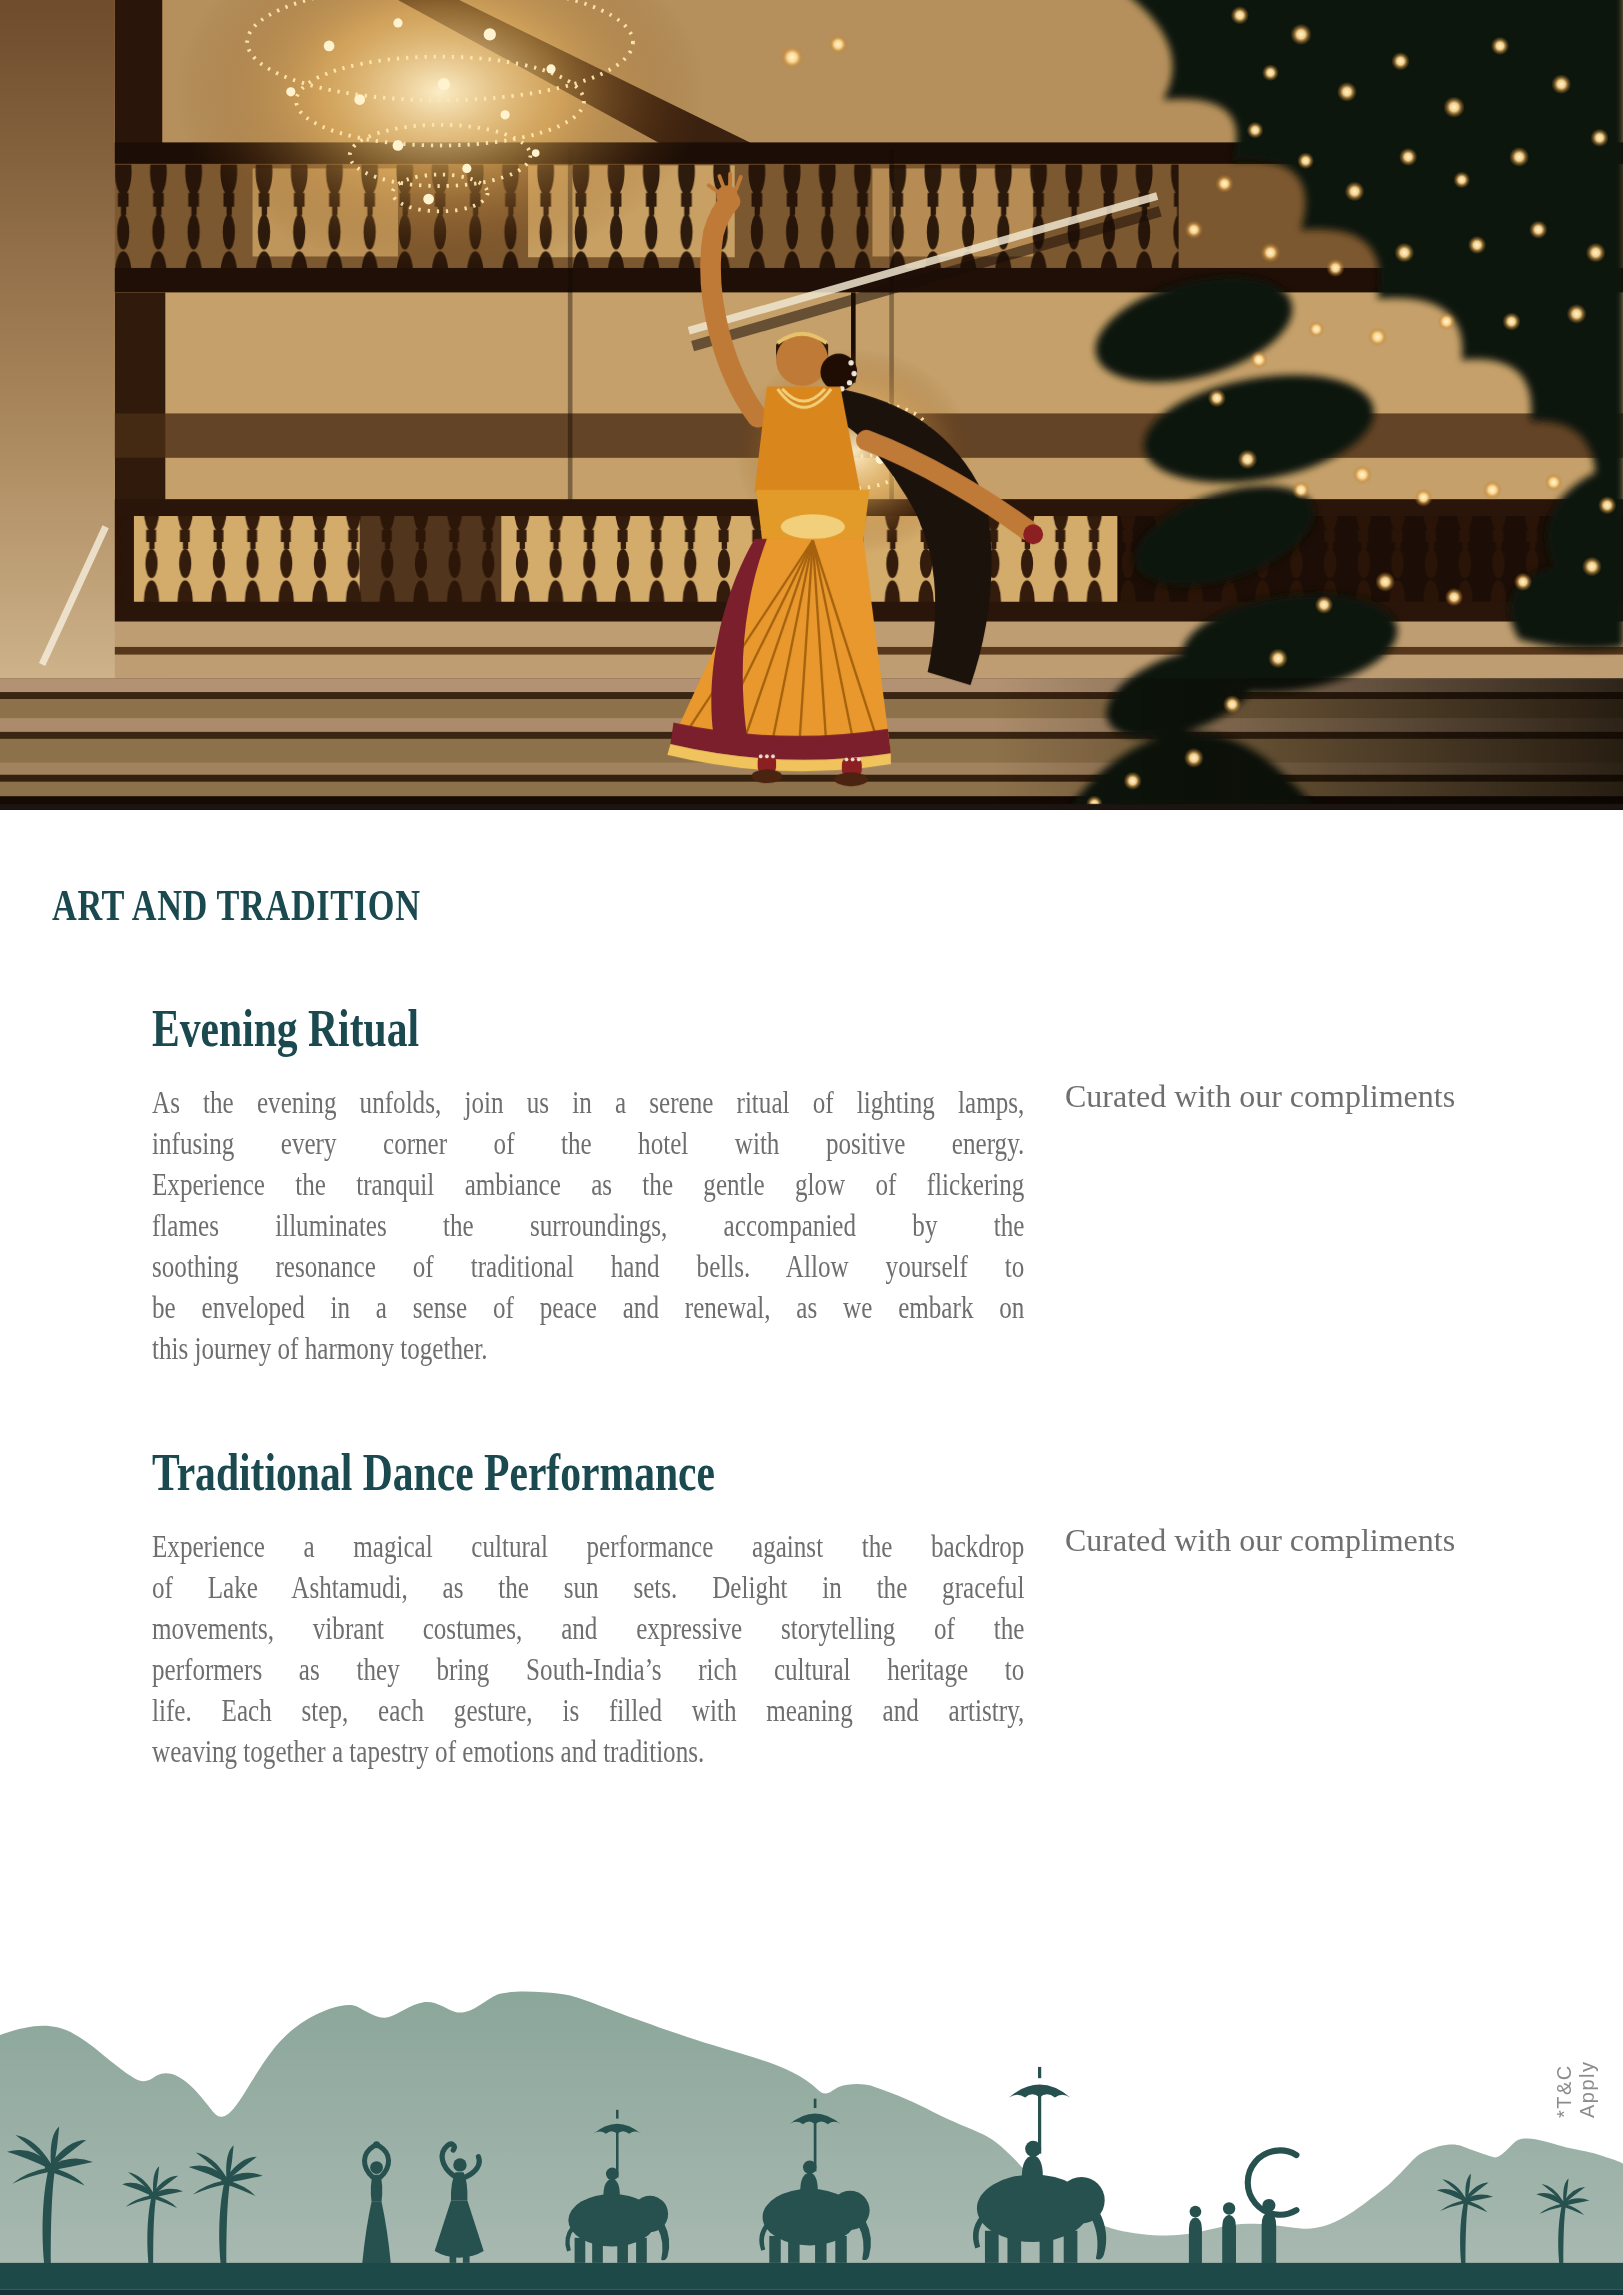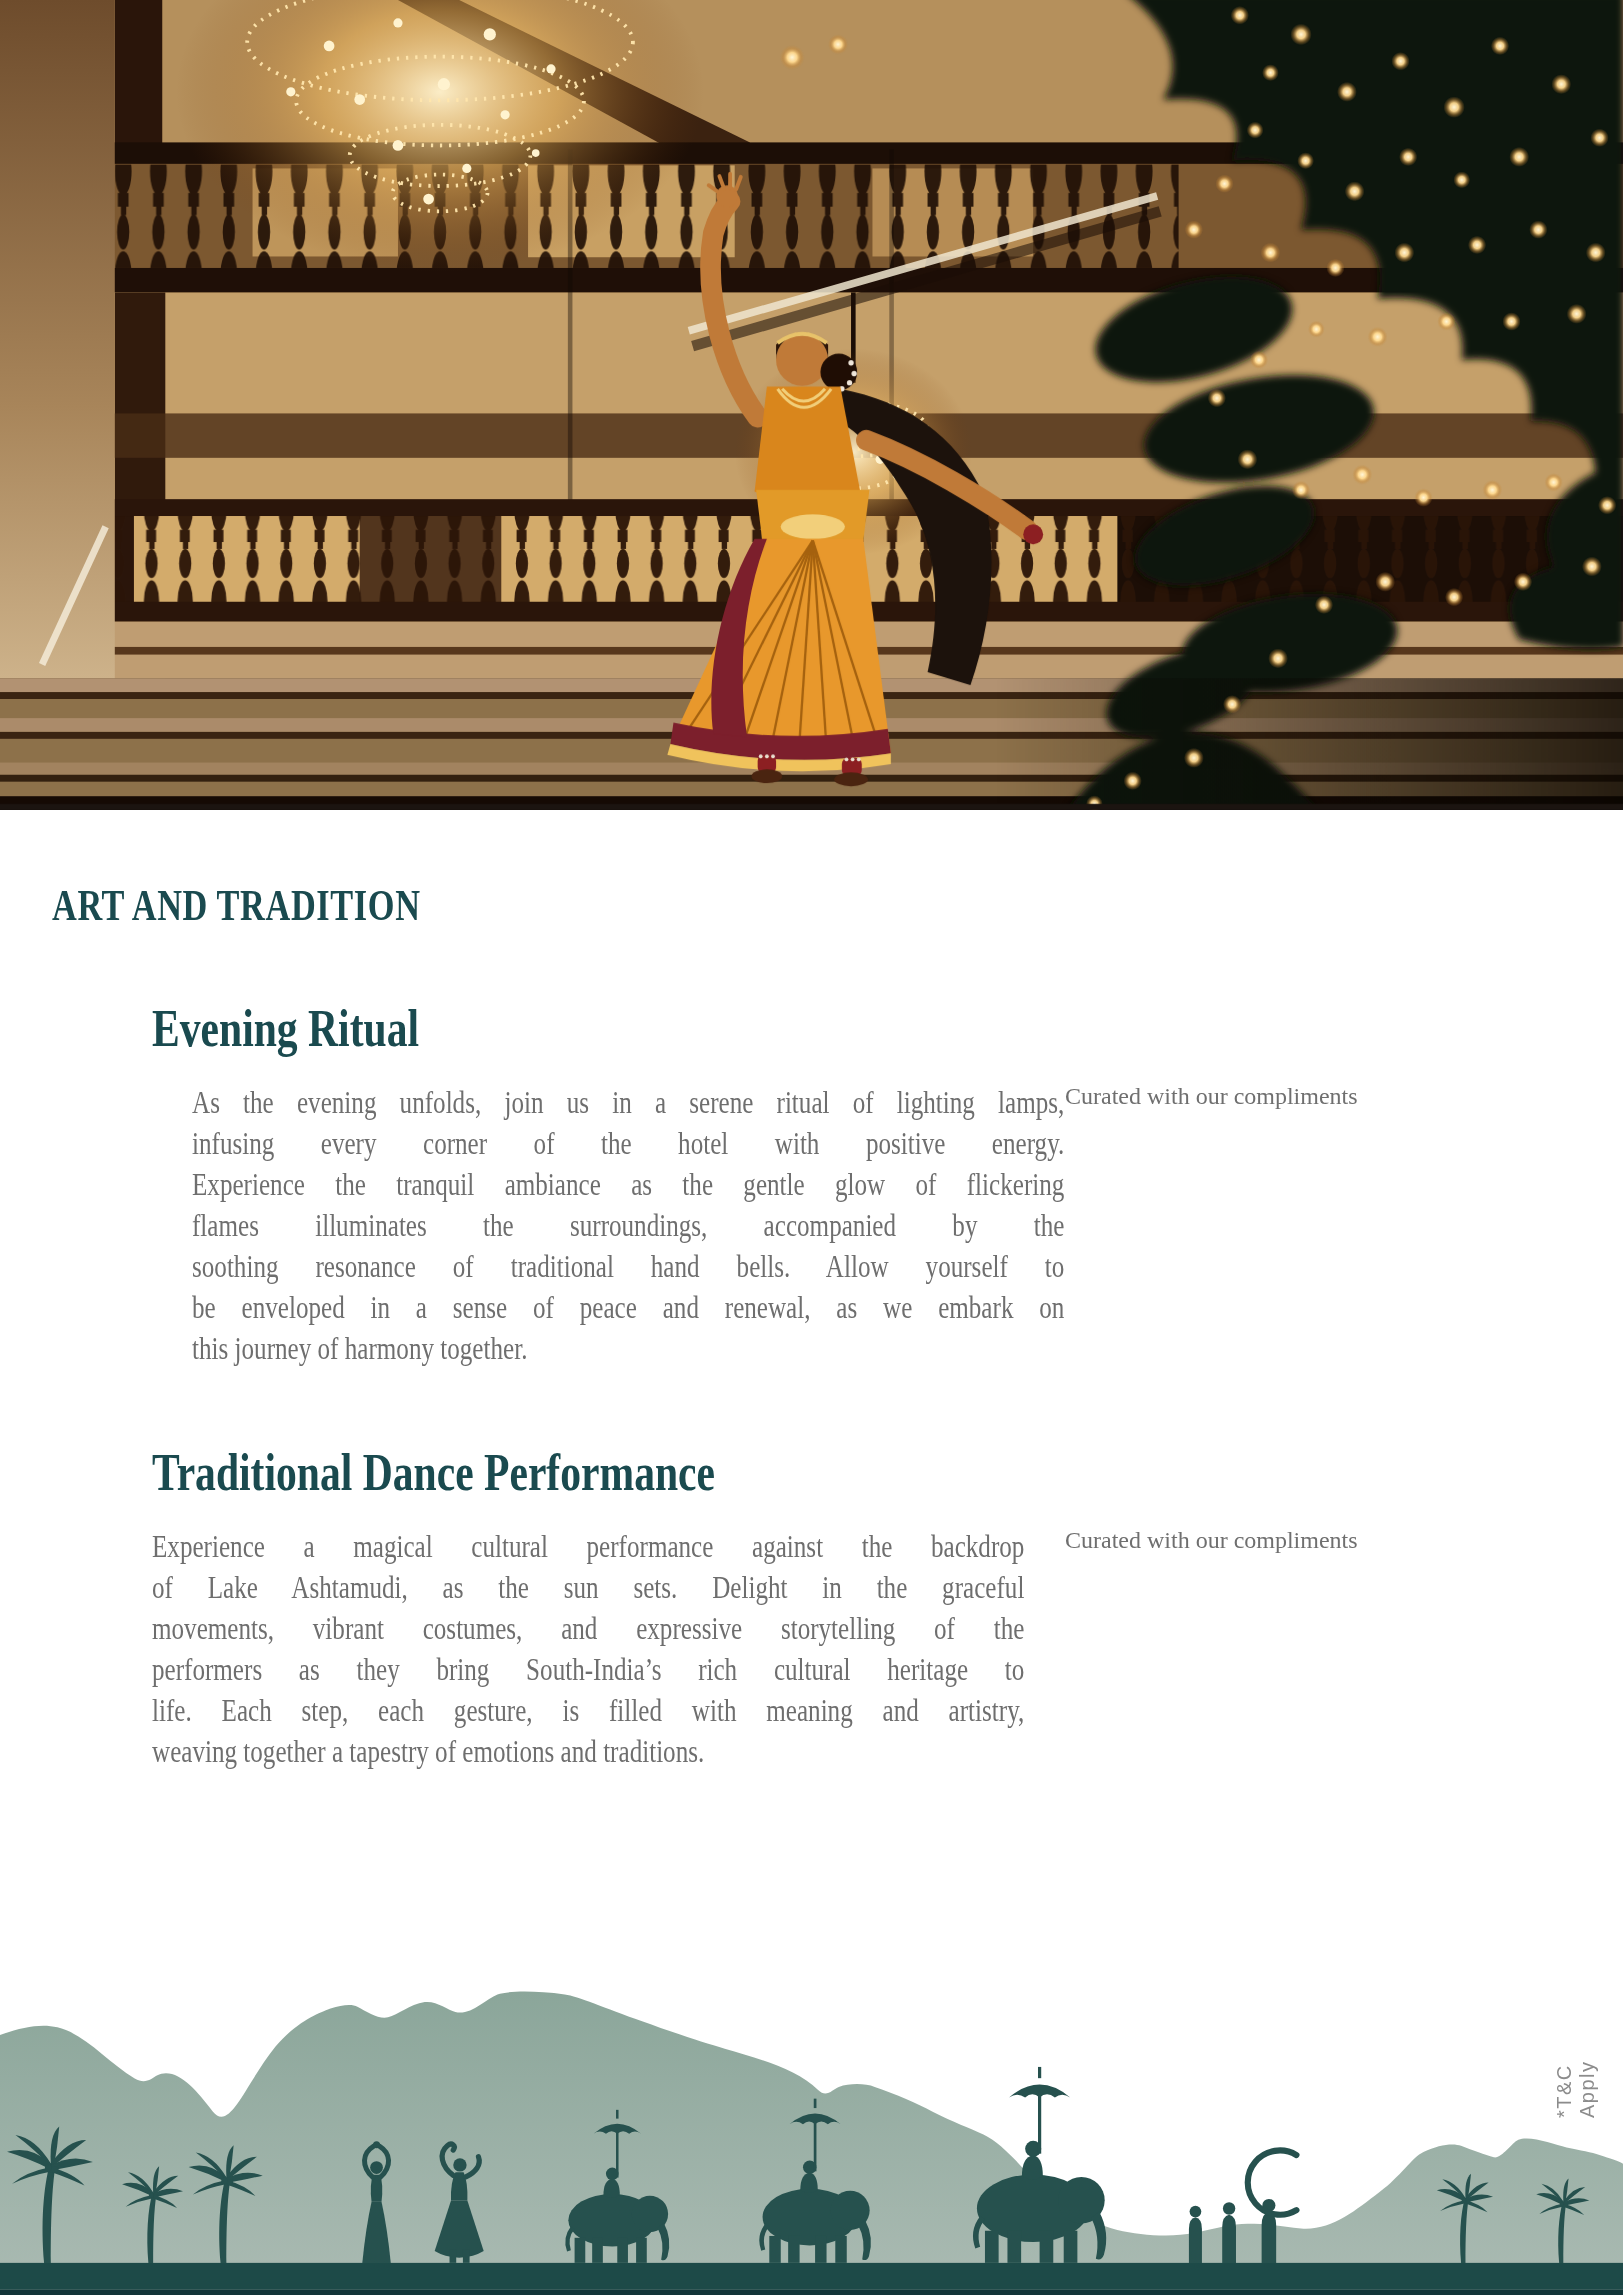--- a/index.html
+++ b/index.html
@@ -8,25 +8,25 @@
   
   .hero{position:absolute;left:0;top:0;width:1624px;height:810px;display:block;}
   
   .page-title{position:absolute;left:0;top:880px;width:1624px;text-align:left;
       color:#1a4a4f;font-weight:700;font-size:44px;letter-spacing:0.8px;}
   .page-title .squeeze{display:inline-block;transform:scaleX(.78);transform-origin:center;white-space:nowrap;}
   .sec-head{position:absolute;left:152px;color:#1a4a4f;font-weight:700;font-size:52px;}
   .sec-head .squeeze{display:inline-block;transform:scaleX(.80);transform-origin:left center;white-space:nowrap;}
   .sec-head.h1{top:999px;} .sec-head.h2{top:1443px;}
   .para{position:absolute;left:152px;width:872px;color:#6e6e6e;font-size:31px;}
-  .para.p1{top:1082px;margin-left:40px;} .para.p2{top:1526px;}
+  .para.p1{top:1082px;} .para.p2{top:1526px;}
   .jline{width:1077px;transform:scaleX(.81);transform-origin:0 50%;
          height:41px;line-height:41px;text-align:justify;text-align-last:justify;white-space:nowrap;}
   .jline.last{text-align-last:left;}
-  .note{position:absolute;left:1065px;width:428px;color:#6f6f6f;font-size:24px;line-height:35px;}
+  .note{position:absolute;left:1065px;width:428px;color:#6f6f6f;font-size:32px;line-height:35px;}
   .note.n1{top:1079px;} .note.n2{top:1523px;}
   
   .footer-art{position:absolute;left:0;top:1947px;width:1624px;height:348px;display:block;}
   .tnc{position:absolute;left:1553px;top:2011px;height:107px;color:#8c8c8c;
        font-family:"Liberation Sans","DejaVu Sans",sans-serif;font-size:20px;letter-spacing:1.5px;
        writing-mode:vertical-rl;transform:rotate(180deg);}
   
   .sil{fill:#26514e;}
   .st{stroke:#26514e;stroke-width:7;fill:none;stroke-linecap:round;}
   .arm{stroke:#c07a38;stroke-width:27;fill:none;stroke-linecap:round;}

